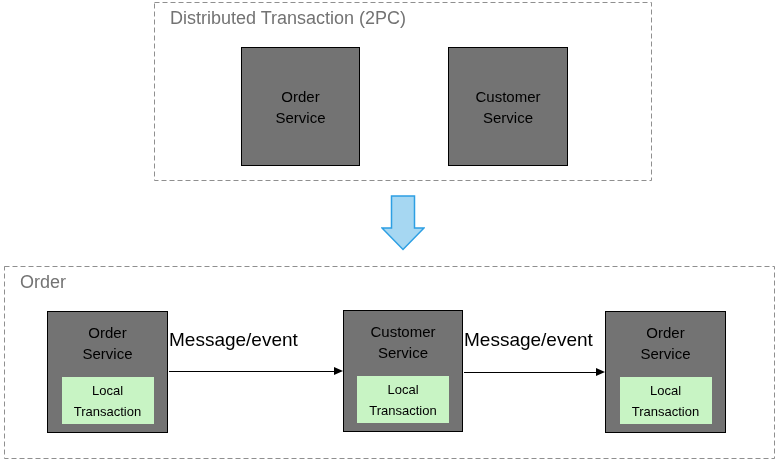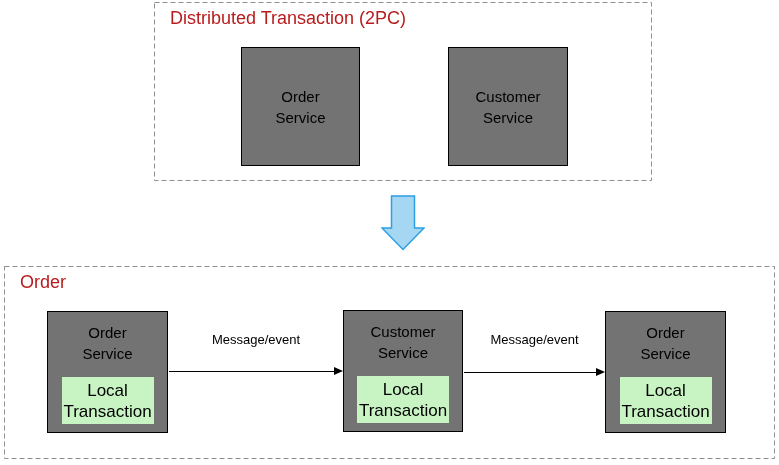--- a/index.html
+++ b/index.html
@@ -5,43 +5,43 @@
   * { margin:0; padding:0; box-sizing:border-box; }
   html, body { background:#ffffff; }
   .canvas {
     position:relative; width:779px; height:465px; background:#ffffff;
     font-family:"Liberation Sans", sans-serif; color:#000; overflow:hidden;
   }
   .group { position:absolute; }
   .group-outline { position:absolute; left:0; top:0; }
   .group-title {
     position:absolute; left:16px; top:5px;
-    font-size:18px; line-height:22px; color:#b91c1c;
+    font-size:18px; line-height:22px; color:#737373;
   }
   .node {
     position:absolute; border:1.5px solid var(--node-border);
     background:#737373; font-size:15px; line-height:21px;
     text-align:center; white-space:pre-line;
   }
   .node-centered { display:flex; align-items:center; justify-content:center; }
   .saga-node { display:flex; flex-direction:column; align-items:center; padding-top:10px; }
   .node-label { white-space:pre-line; }
   .subnode {
     margin-top:13px; width:92px; height:47px;
     background:var(--local-transaction-fill);
     display:flex; align-items:center; justify-content:center;
-    white-space:pre-line; font-size:17px; line-height:21px; text-align:center;
+    white-space:pre-line; font-size:13px; line-height:21px; text-align:center;
   }
   .h-arrow { position:absolute; height:0; border-top:1.5px solid #000; }
   .h-arrow::after {
     content:""; position:absolute; right:-9px; top:-5.4px; width:0; height:0;
     border-left:9px solid #000;
     border-top:4.3px solid transparent; border-bottom:4.3px solid transparent;
   }
-  .edge-label { position:absolute; font-size:13px; line-height:21px; text-align:center; }
+  .edge-label { position:absolute; font-size:19px; line-height:21px; }
   .down-arrow { position:absolute; left:381px; top:195px; }
   .down-arrow polygon { fill:var(--down-arrow-fill); stroke:var(--down-arrow-stroke); stroke-width:1.5; stroke-linejoin:miter; }
   .dashed-rect { fill:none; stroke:var(--dashed-border); stroke-width:1; stroke-dasharray:5 3; }
 </style>
 </head>
 <body>
 
 <div class="canvas">
 
   <div class="group" style="left:154px; top:2px; width:498px; height:179px;">

